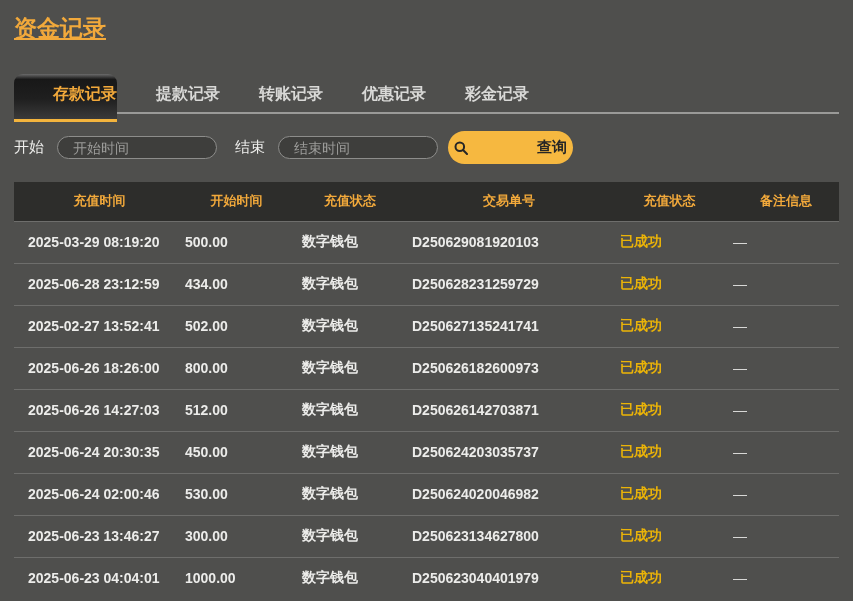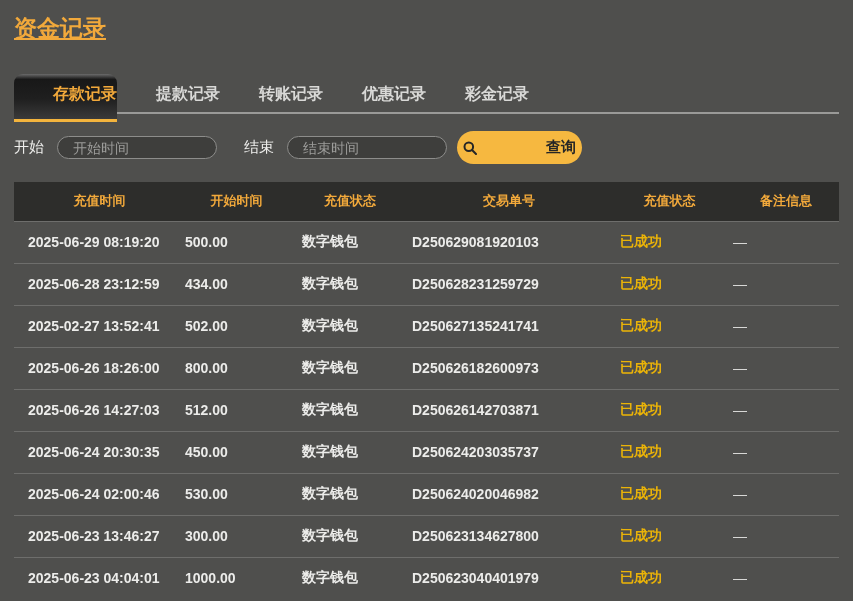--- a/index.html
+++ b/index.html
@@ -70,21 +70,21 @@
     background: #3e3e3c;
     border: 1.5px solid #8d8d8b;
     border-radius: 15px;
     padding: 0 15px;
     color: #dddddd;
     font-size: 14px;
     outline: none;
     font-family: "Liberation Sans", "DejaVu Sans", sans-serif;
   }
   .finput::placeholder { color: #9c9c9a; opacity: 1; }
-  .flabel.second { margin-left: 27px; }
+  .flabel.second { margin-left: 18px; }
   .search-btn {
     margin-left: 10px;
     width: 125px;
     height: 33px;
     border: none;
     border-radius: 17px;
     background: #f6b840;
     color: #262626;
     font-size: 15px;
     font-weight: bold;
@@ -171,21 +171,21 @@
         <th>充值时间</th>
         <th>开始时间</th>
         <th>充值状态</th>
         <th>交易单号</th>
         <th>充值状态</th>
         <th>备注信息</th>
       </tr>
     </thead>
     <tbody id="tbody">
   <tr>
-    <td class="c-time">2025-06-29 08:19:20</td>
+    <td class="c-time">2025-03-29 08:19:20</td>
     <td class="c-amount">500.00</td>
     <td class="c-method">数字钱包</td>
     <td class="c-order">D250629081920103</td>
     <td class="c-status">已成功</td>
     <td class="c-remark">—</td>
   </tr>
 
   <tr>
     <td class="c-time">2025-06-28 23:12:59</td>
     <td class="c-amount">434.00</td>

